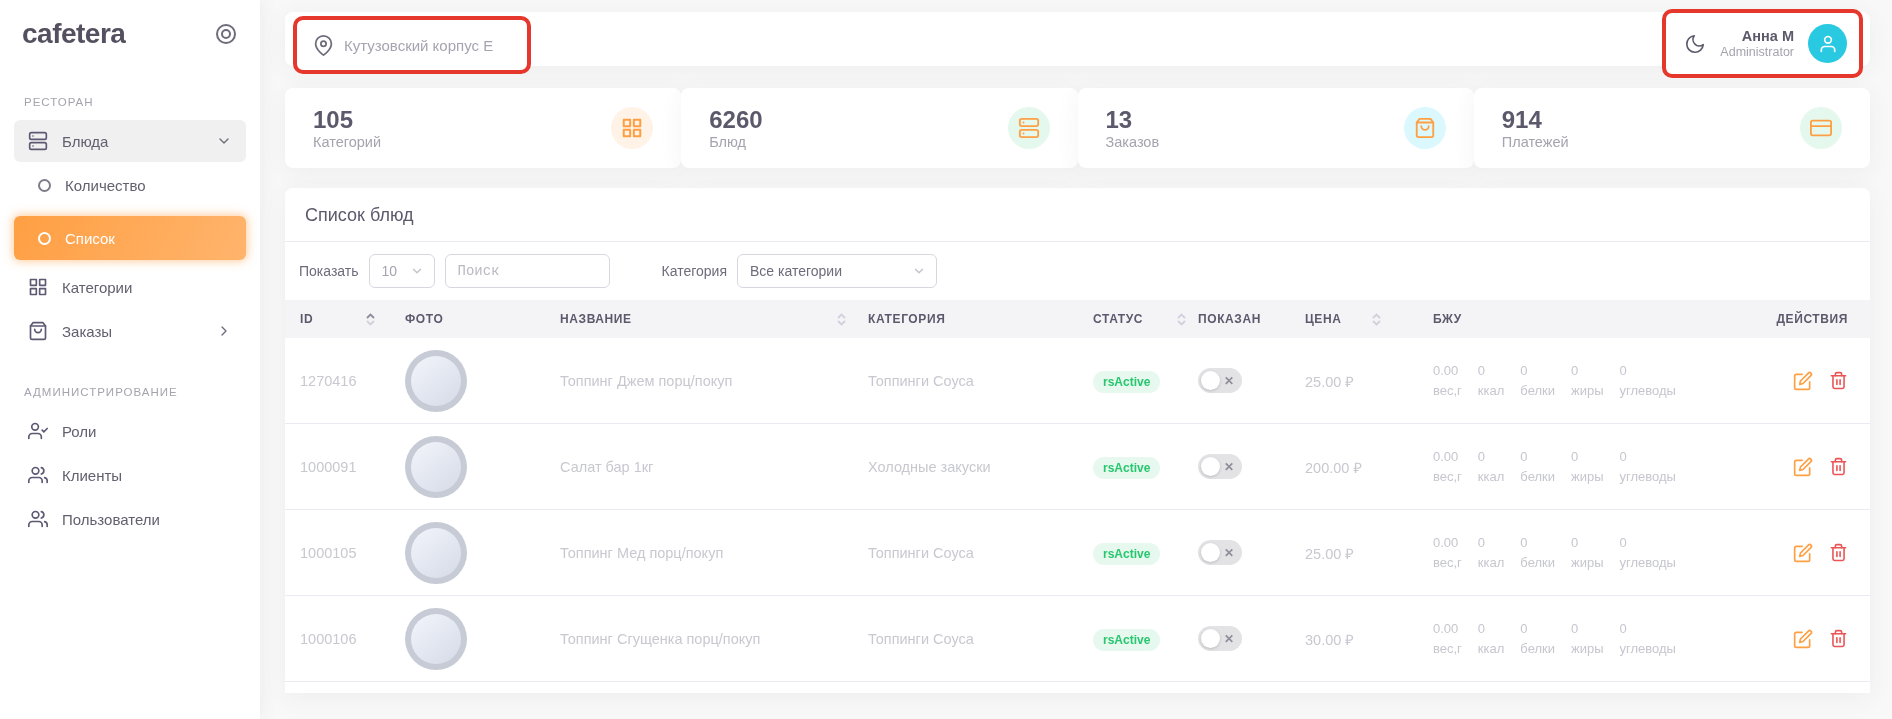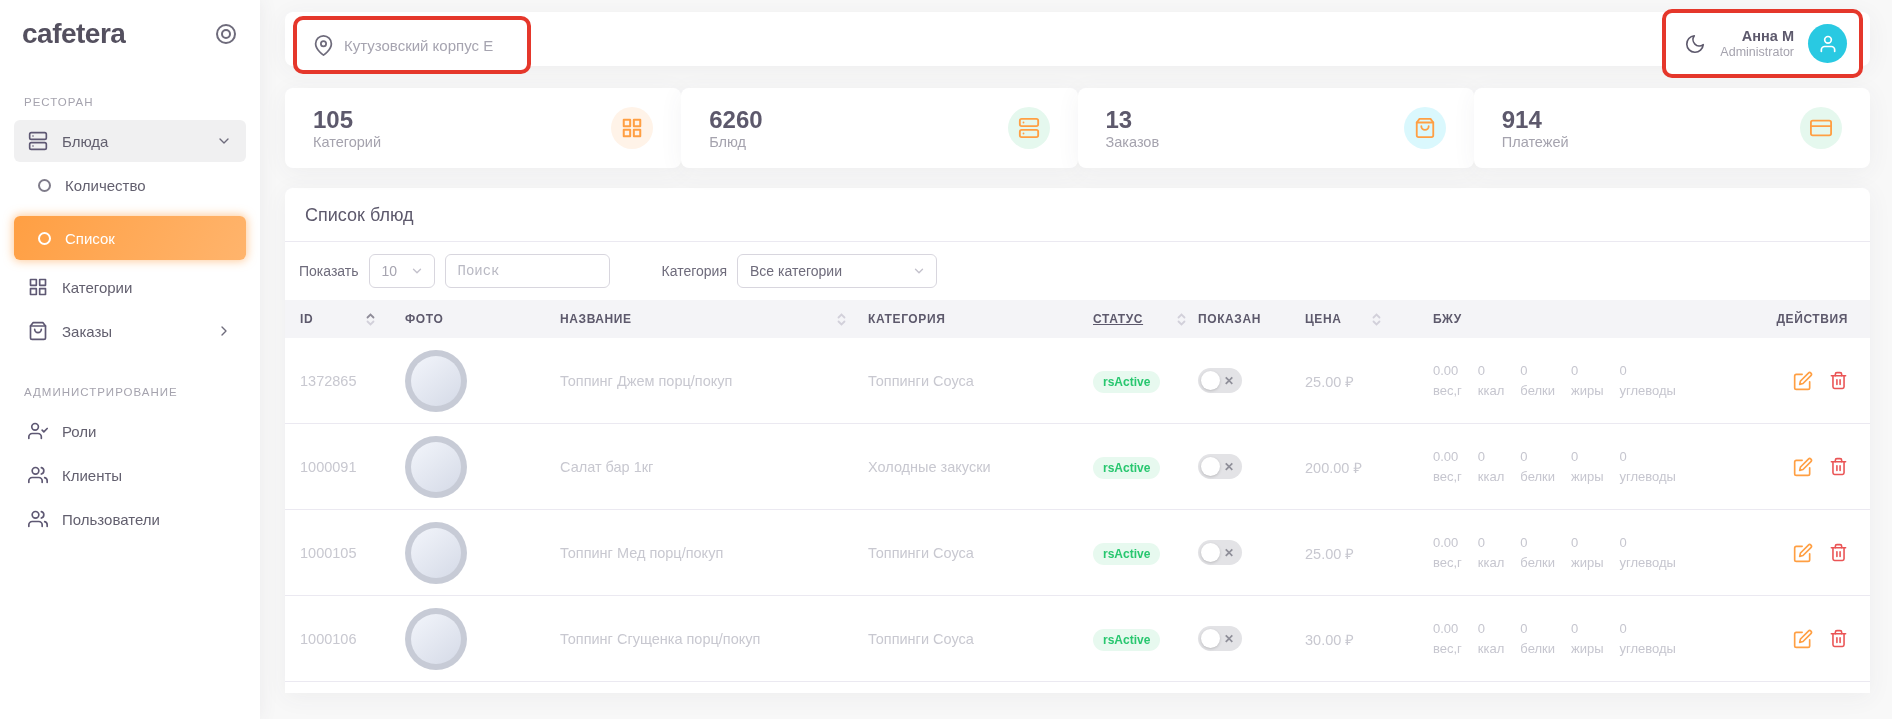--- a/index.html
+++ b/index.html
@@ -107,21 +107,21 @@
   .c-photo  { width:155px; }
   .c-name   { width:308px; }
   .c-cat    { width:225px; }
   .c-status { width:105px; }
   .c-shown  { width:107px; }
   .c-price  { width:92px; }
   .c-bju    { flex:1;margin-left:36px; }
   .c-actions{ width:120px; display:flex; justify-content:flex-end; padding-right:22px; }
   .th-sort { display:flex; align-items:center; justify-content:space-between; cursor:pointer; }
   .c-id.th-sort { padding-right:30px; } .c-name.th-sort { padding-right:22px; }
-  .c-status.th-sort { padding-right:12px;text-decoration:underline; } .c-price.th-sort { padding-right:16px; }
+  .c-status.th-sort { padding-right:12px; } .c-price.th-sort { padding-right:16px; }
   .sorter { display:flex; flex-direction:column; gap:1px; }
 
   .plate { width:62px; height:62px; border-radius:50%; background:#c7cbd6; display:flex; align-items:center; justify-content:center; }
   .plate-inner { width:50px; height:50px; border-radius:50%; background:linear-gradient(140deg,#eef1f8 15%,#d8dde9 90%); }
 
   .badge { background:#e7f9ef; color:#28c76f; font-size:12px; font-weight:700; padding:4px 10px; border-radius:12px; }
   .toggle { width:44px; height:25px; border-radius:14px; background:#e3e3e6; position:relative; display:inline-flex; align-items:center; cursor:pointer; }
   .knob { width:19px; height:19px; border-radius:50%; background:#fff; margin-left:3px; box-shadow:0 1px 3px rgba(0,0,0,.18); }
   .toggle-x { position:absolute; right:8px; color:#8e8e98; font-size:12px; font-weight:700; line-height:1; }
 
@@ -392,21 +392,21 @@
         </span>
       </div>
       <div class="c-bju"><span>БЖУ</span></div>
       <div class="c-actions">
           <span>ДЕЙСТВИЯ</span>
         </div>
     </div>
 
     <div>
   <div class="trow">
-    <div class="c-id">1372865</div>
+    <div class="c-id">1270416</div>
     <div class="c-photo">
       <div class="plate">
               <div class="plate-inner"></div>
             </div>
     </div>
     <div class="c-name">Топпинг Джем порц/покуп</div>
     <div class="c-cat">Топпинги Соуса</div>
     <div class="c-status">
       <span class="badge">rsActive</span>
     </div>

